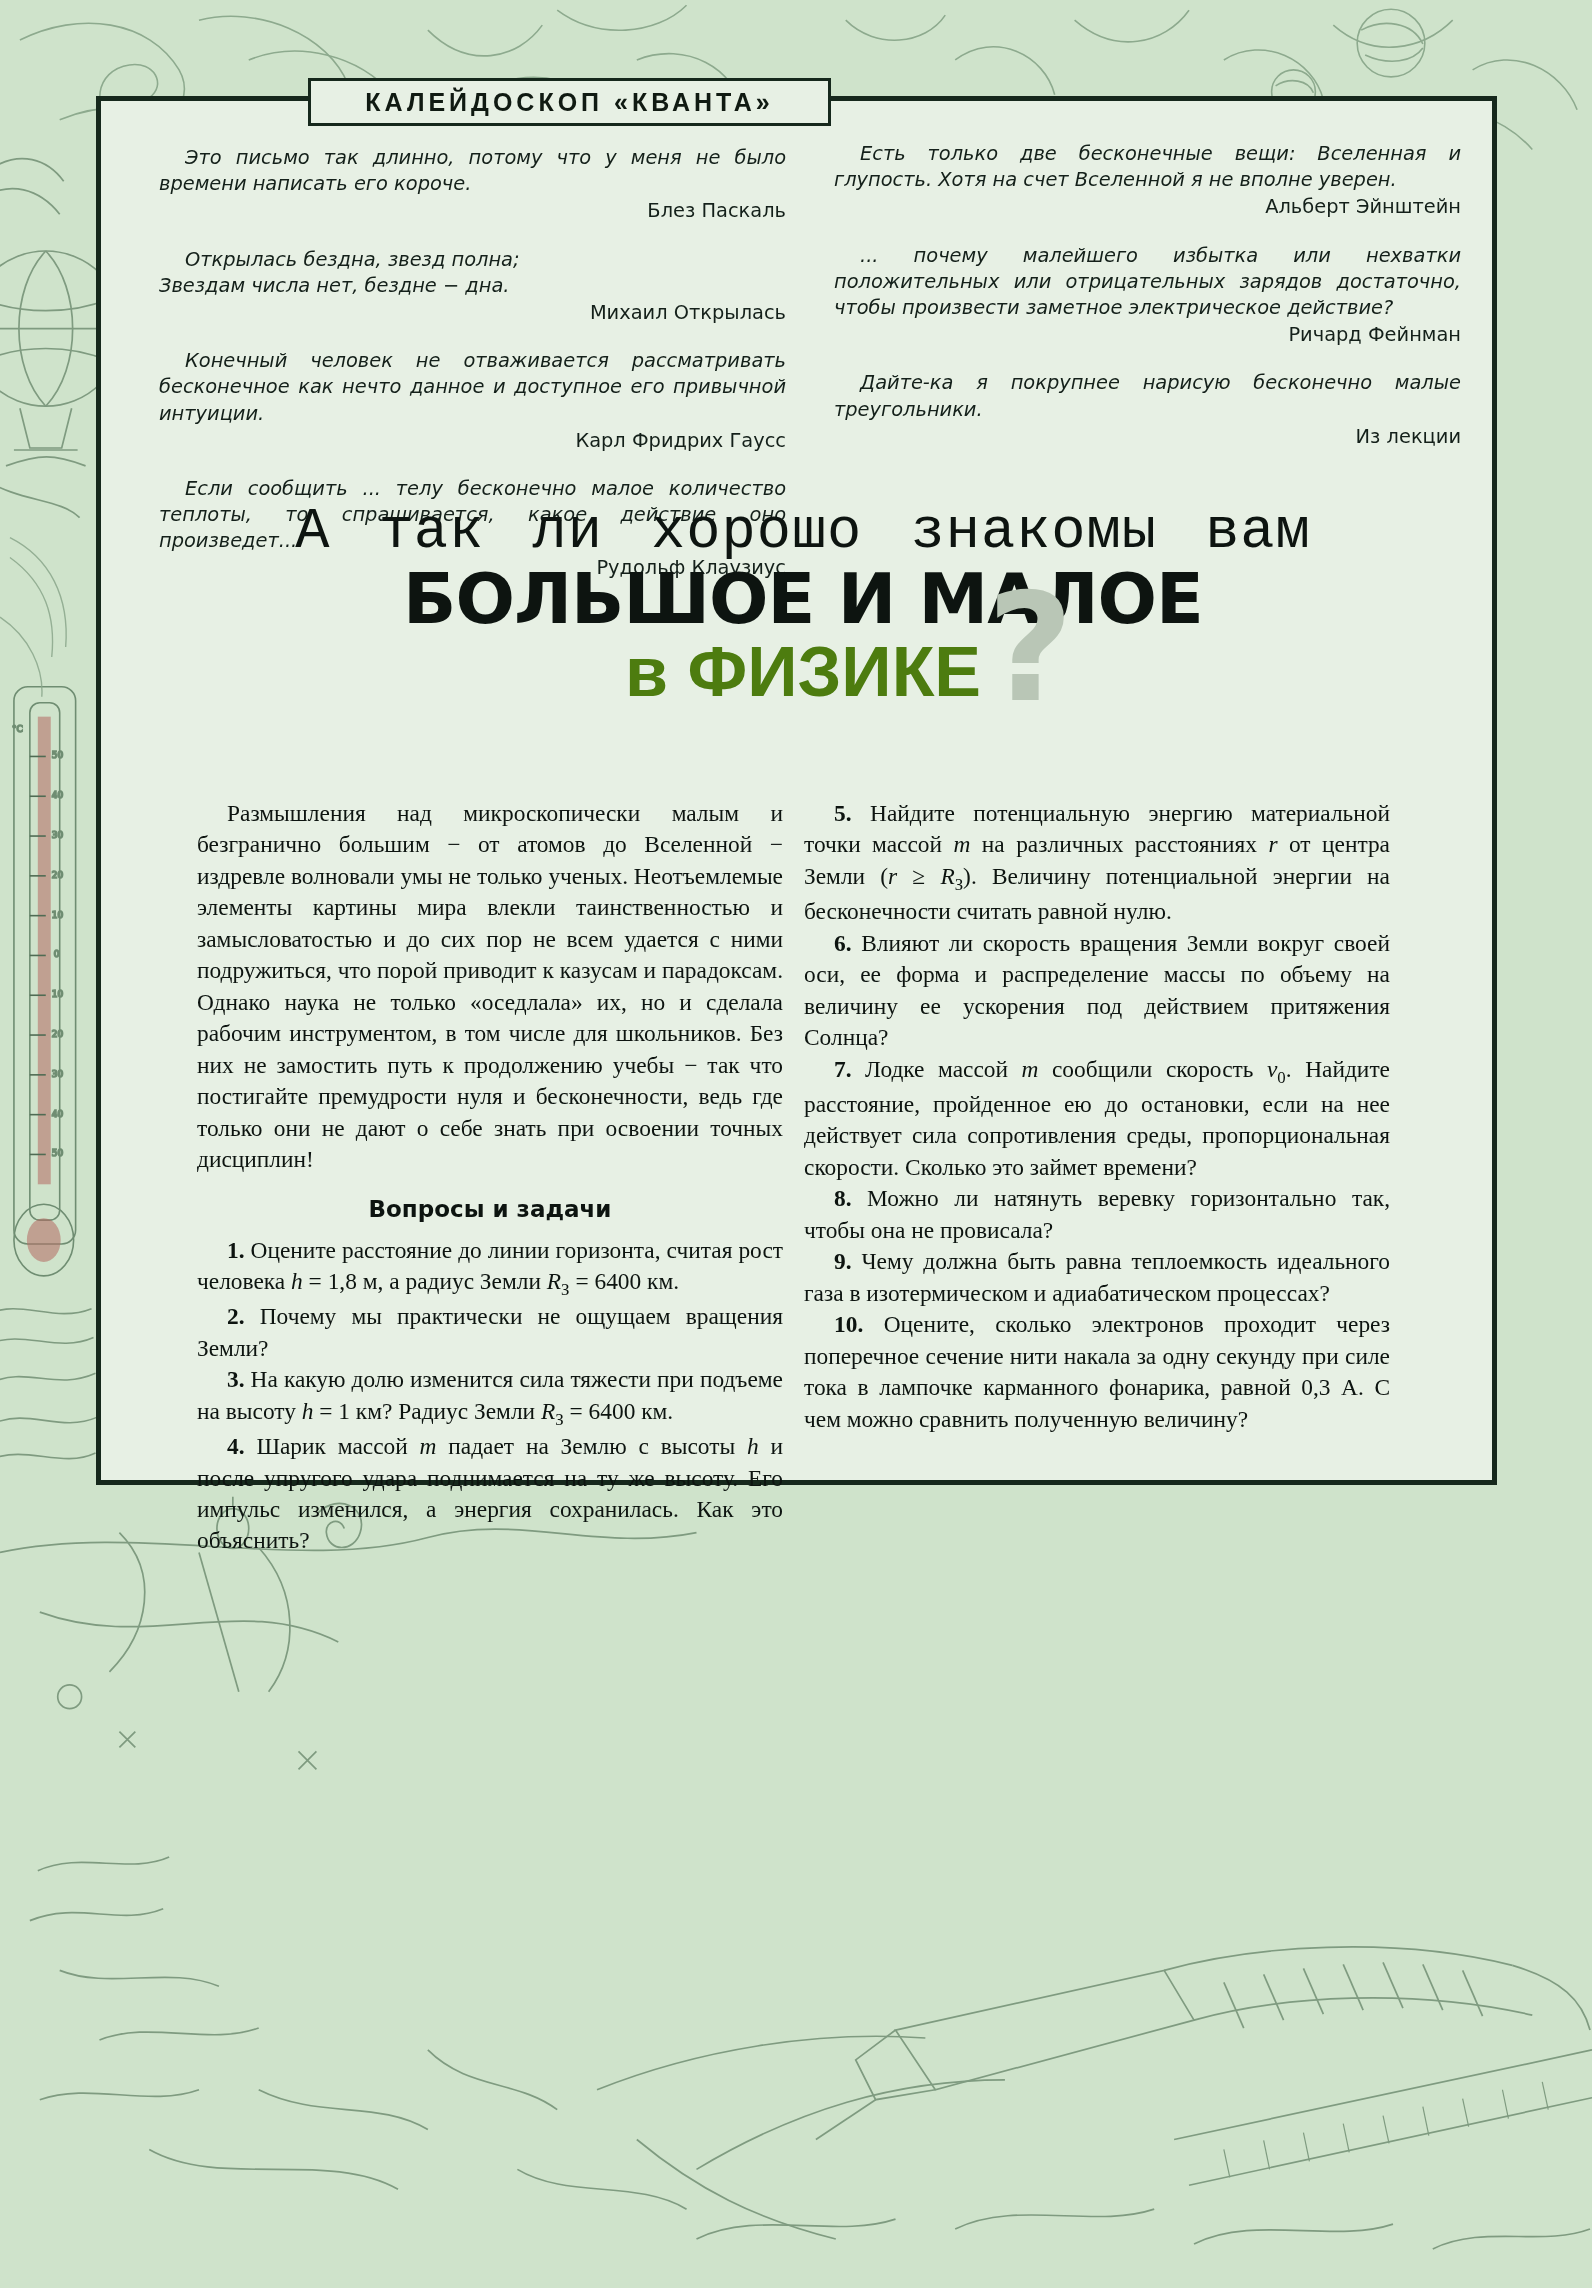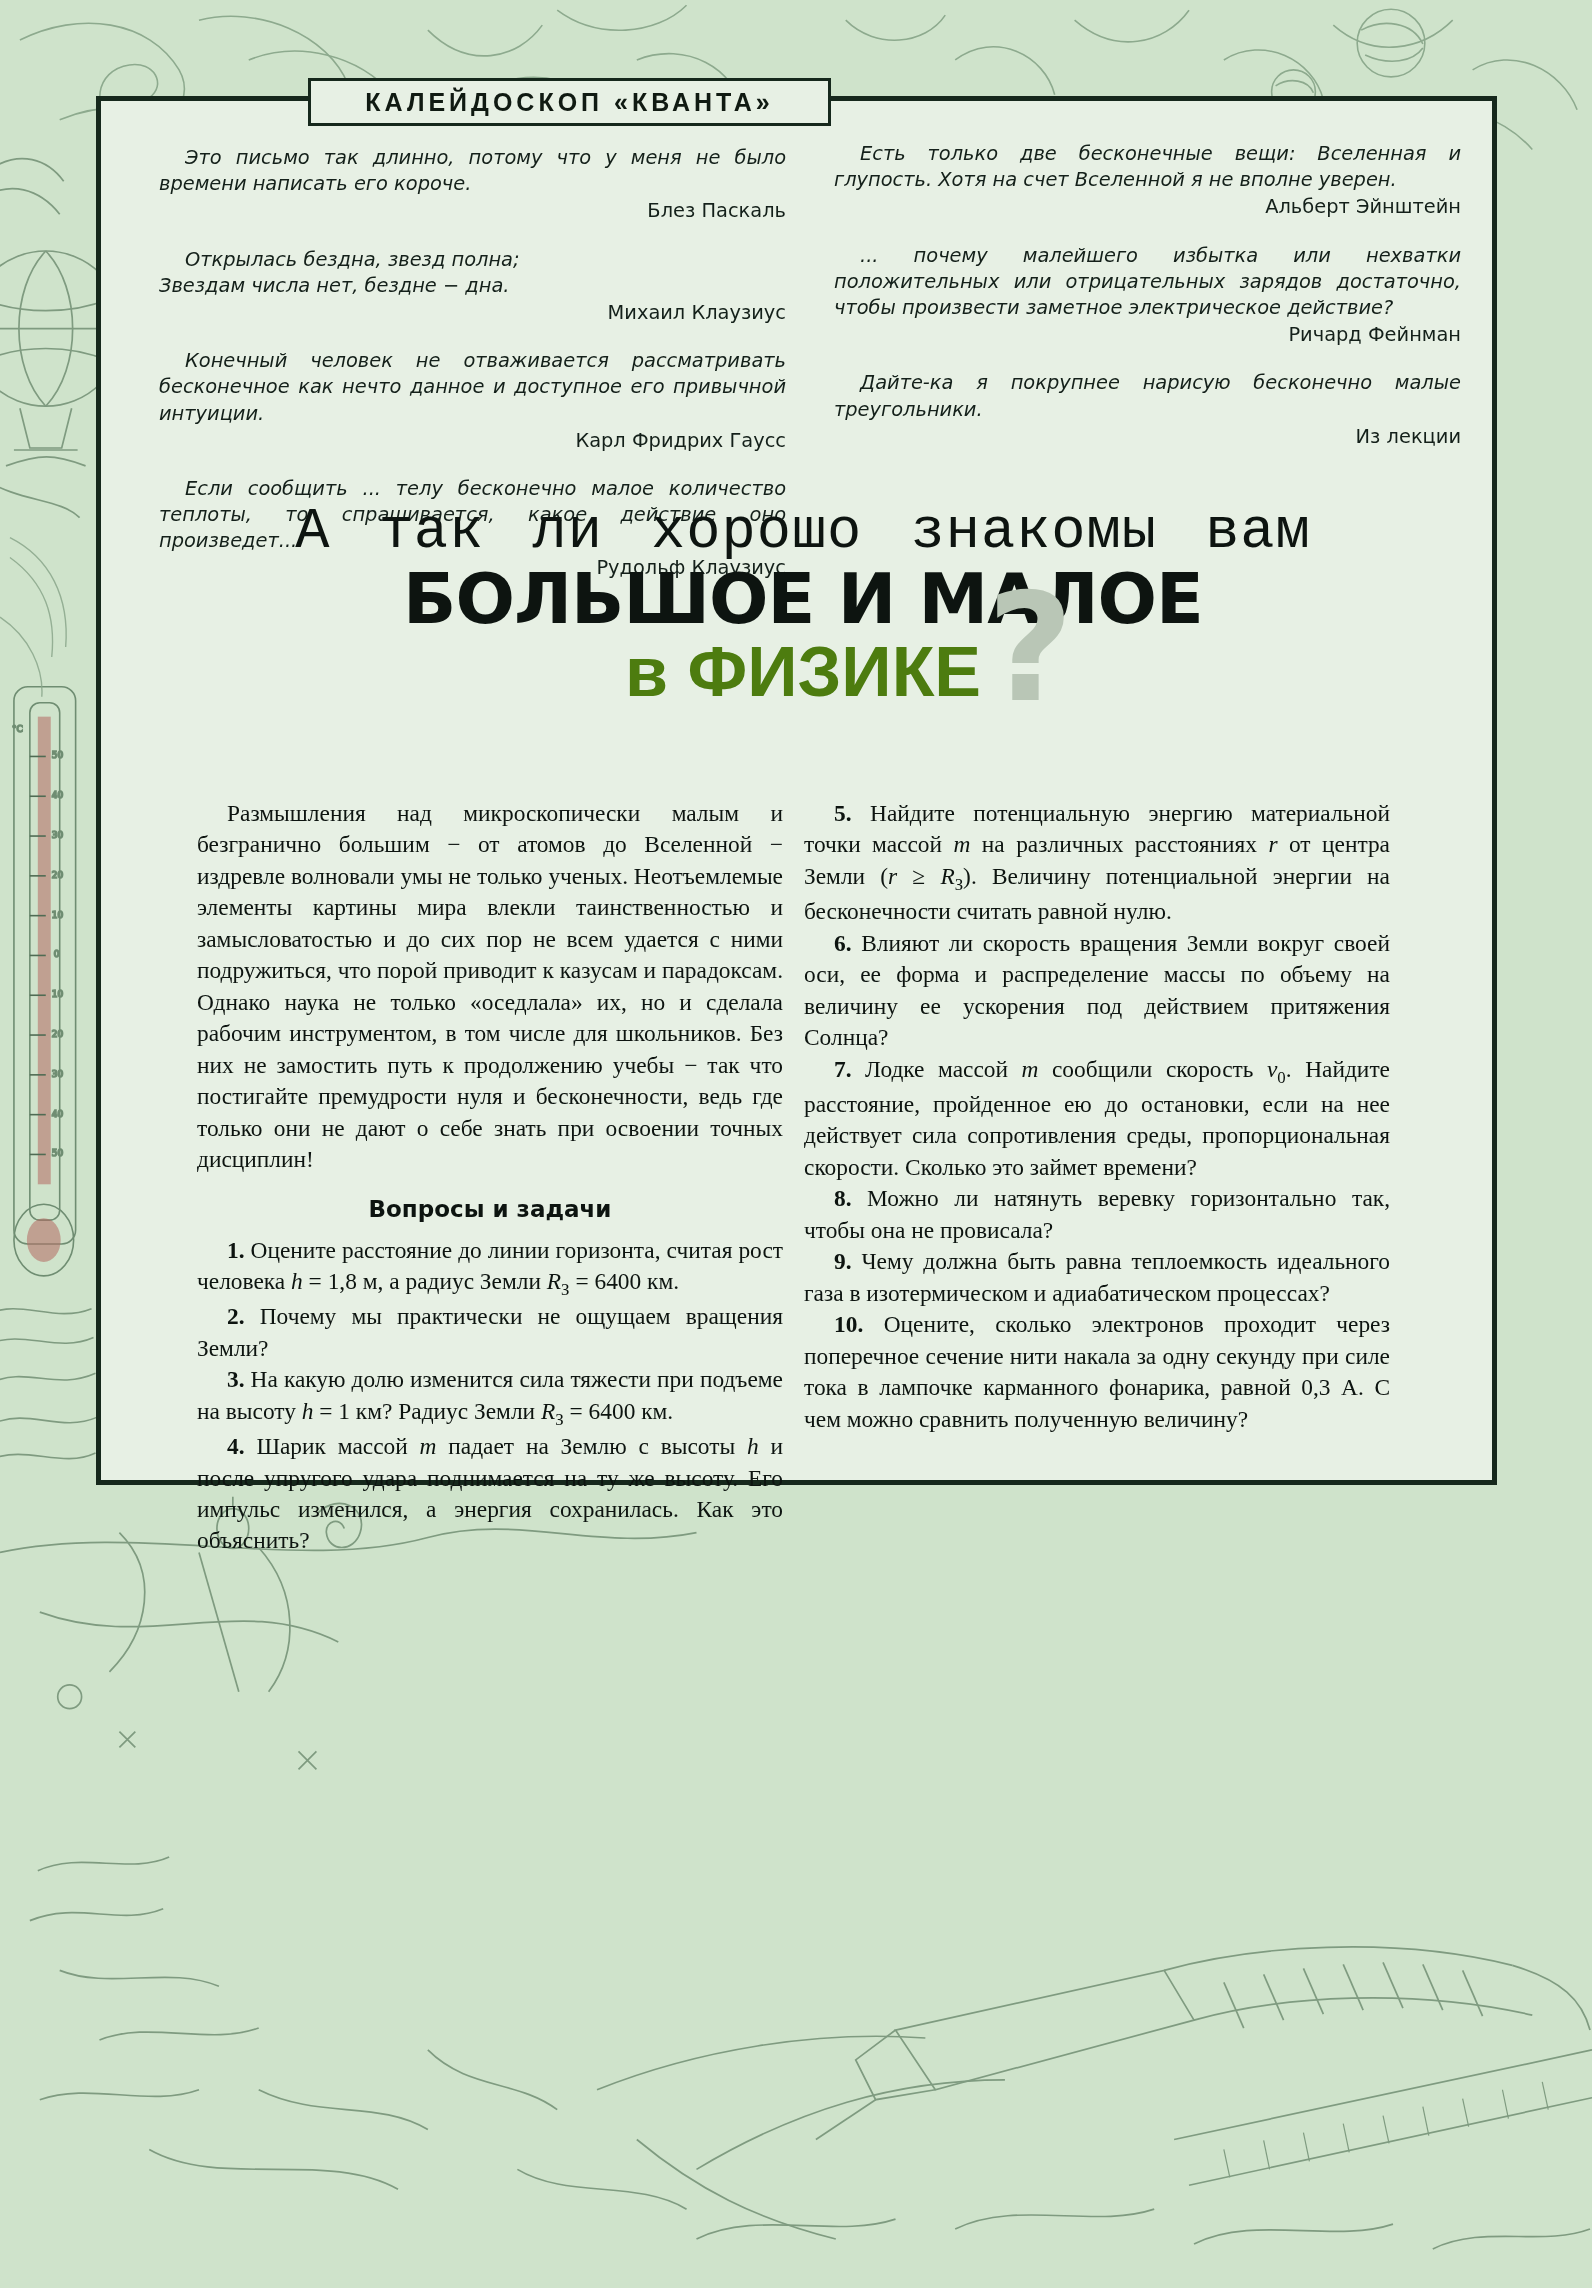--- a/index.html
+++ b/index.html
@@ -360,21 +360,21 @@
       <div class="quote-col left">
 
         <div class="quote">
           <span class="qtext">Это письмо так длинно, потому что у меня не было времени написать его короче.</span>
           <span class="qauthor">Блез Паскаль</span>
         </div>
 
         <div class="quote">
           <span class="qtext">Открылась бездна, звезд полна;
 Звездам числа нет, бездне − дна.</span>
-          <span class="qauthor">Михаил Клаузиус</span>
+          <span class="qauthor">Михаил Открылась</span>
         </div>
 
         <div class="quote">
           <span class="qtext">Конечный человек не отваживается рассматривать бесконечное как нечто данное и доступное его привычной интуиции.</span>
           <span class="qauthor">Карл Фридрих Гаусс</span>
         </div>
 
         <div class="quote">
           <span class="qtext">Если сообщить ... телу бесконечно малое количество теплоты, то спрашивается, какое действие оно произведет...</span>
           <span class="qauthor">Рудольф Клаузиус</span>

